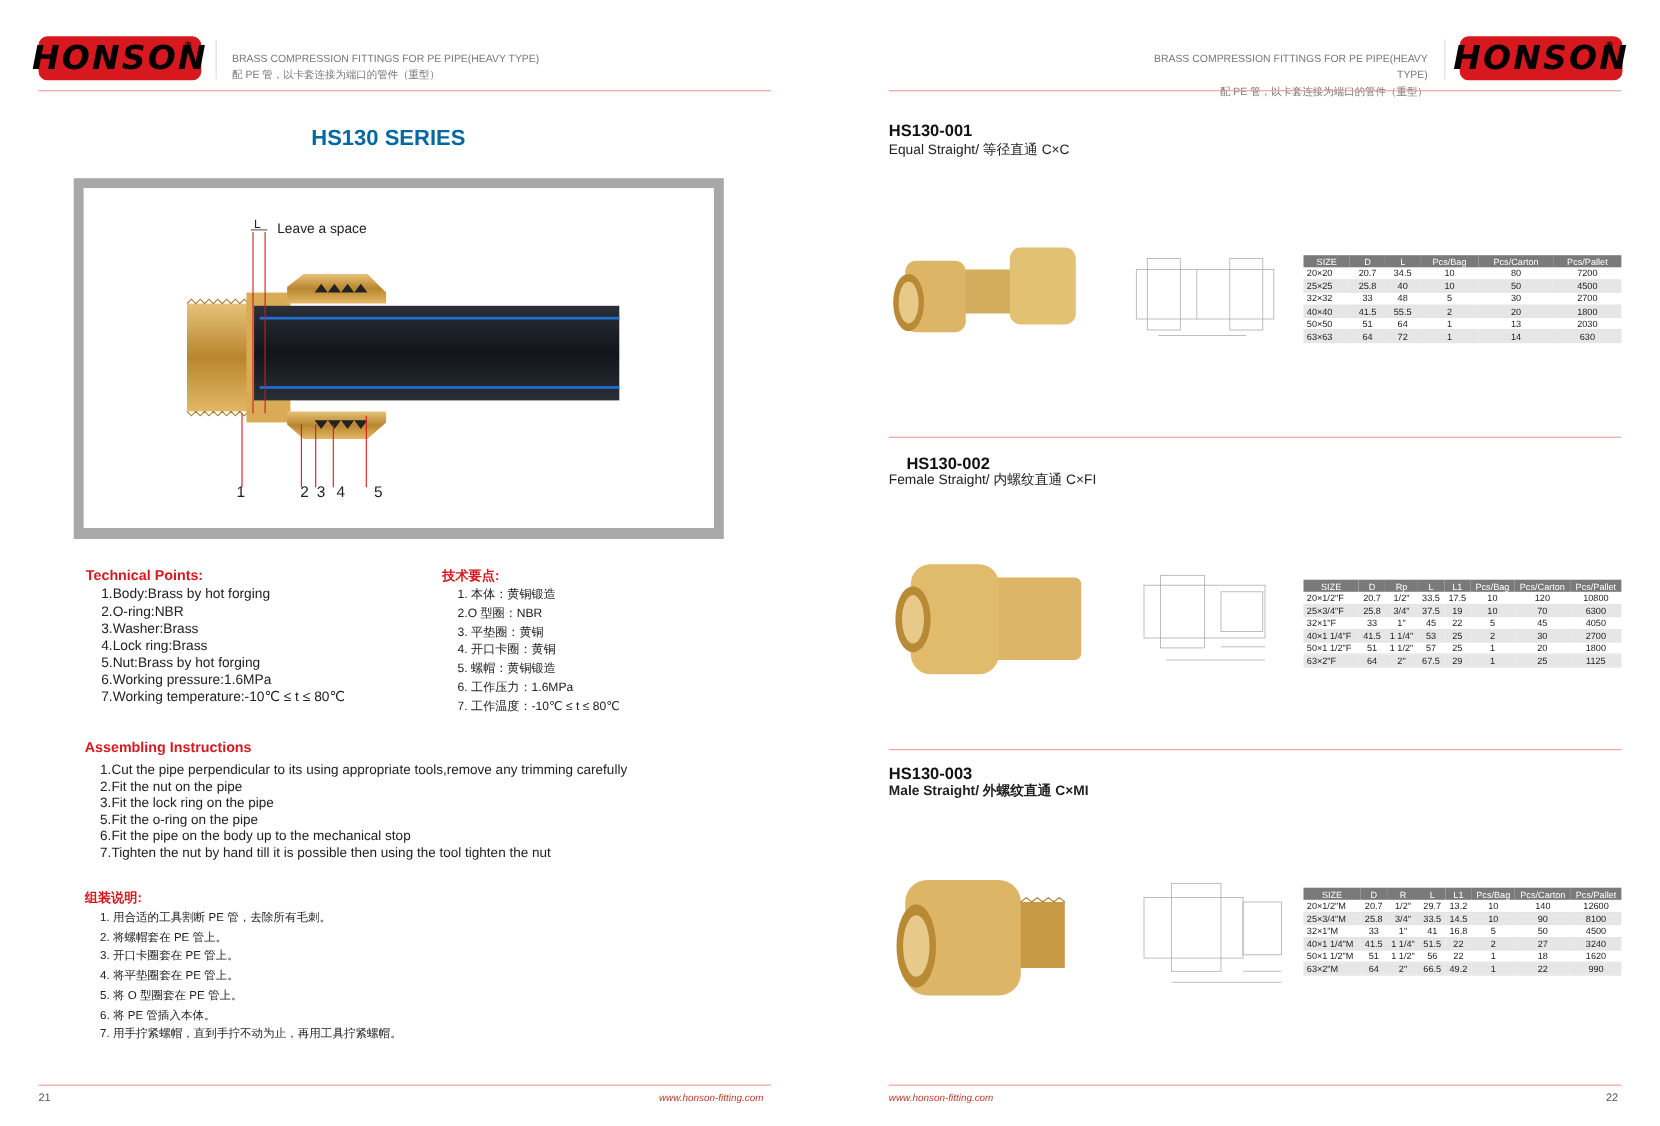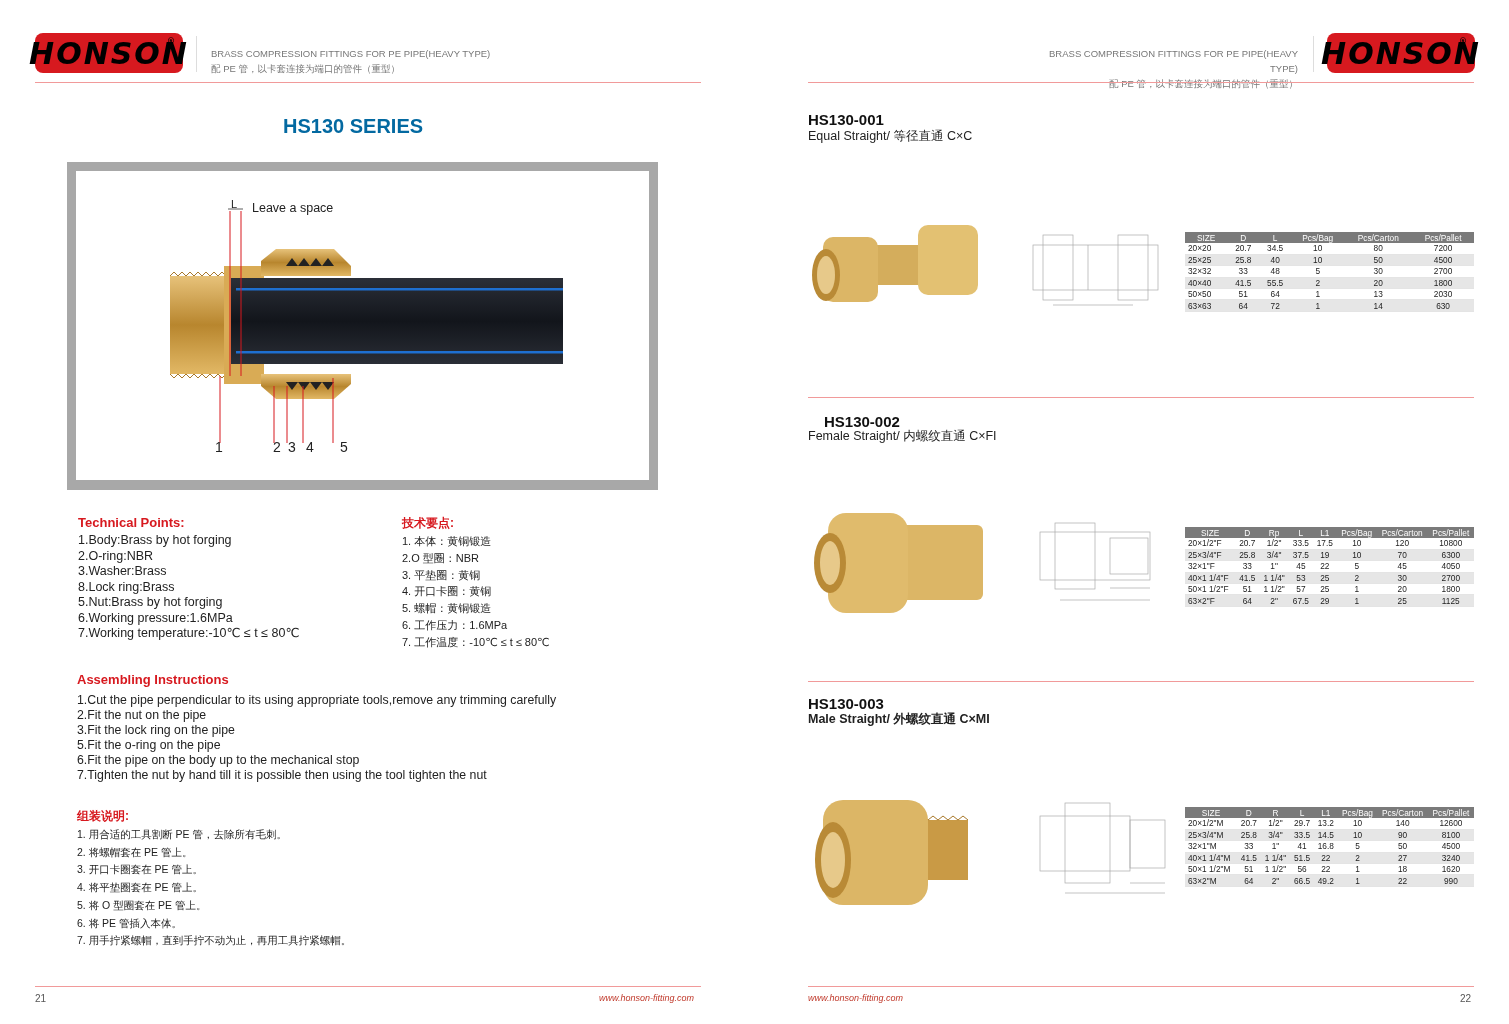--- a/index.html
+++ b/index.html
@@ -19,21 +19,21 @@
   .header-text { position: absolute; font-size: 9.5px; color: #777; line-height: 15px; }
   .header-sep { position: absolute; width: 1px; height: 36px; background: #ddd; }
   .rule { position: absolute; height: 1px; background: #f19a9a; }
 
   .series-title { position: absolute; left: 283px; top: 115px; font-size: 20px; font-weight: bold; color: #0369a1; }
 
   .diagram-frame { position: absolute; left: 67px; top: 162px; width: 591px; height: 328px; background: #a8a8a8; }
   .diagram-inner { position: absolute; left: 9px; top: 9px; width: 573px; height: 309px; background: #fff; }
 
   .section-head { position: absolute; font-size: 13px; font-weight: bold; color: #d7191f; }
-  .list { position: absolute; font-size: 12.5px; line-height: 15.5px; color: #222; list-style: none; }
+  .list { position: absolute; font-size: 12.5px; line-height: 15.5px; color: #222; list-style: none; margin-left: 14px; }
   .list-cn { font-size: 11px; line-height: 16.8px; }
   .list-steps { line-height: 15.1px; font-size: 12.3px; }
   .list-cn-steps { font-size: 10.5px; line-height: 17.7px; }
 
   .footer-num { position: absolute; font-size: 10px; color: #555; }
   .footer-url { position: absolute; font-size: 9px; color: #c0392b; font-style: italic; }
 
   .product-code { position: absolute; font-size: 15px; font-weight: bold; color: #111; }
   .product-name { position: absolute; font-size: 12.5px; color: #222; }
 
@@ -114,21 +114,21 @@
       <span style="position:absolute; left:230px; top:268px; font-size:14px;">4</span>
       <span style="position:absolute; left:264px; top:268px; font-size:14px;">5</span>
     </div>
   </div>
 
   <div class="section-head" style="left:78px; top:515px;">Technical Points:</div>
   <ul class="list" style="left:78px; top:533px;">
     <li>1.Body:Brass by hot forging</li>
     <li>2.O-ring:NBR</li>
     <li>3.Washer:Brass</li>
-    <li>8.Lock ring:Brass</li>
+    <li>4.Lock ring:Brass</li>
     <li>5.Nut:Brass by hot forging</li>
     <li>6.Working pressure:1.6MPa</li>
     <li>7.Working temperature:-10℃ ≤ t ≤ 80℃</li>
   </ul>
 
   <div class="section-head" style="left:402px; top:515px; font-size:12px;">技术要点:</div>
   <ul class="list list-cn" style="left:402px; top:533px;">
     <li>1. 本体：黄铜锻造</li>
     <li>2.O 型圈：NBR</li>
     <li>3. 平垫圈：黄铜</li>

